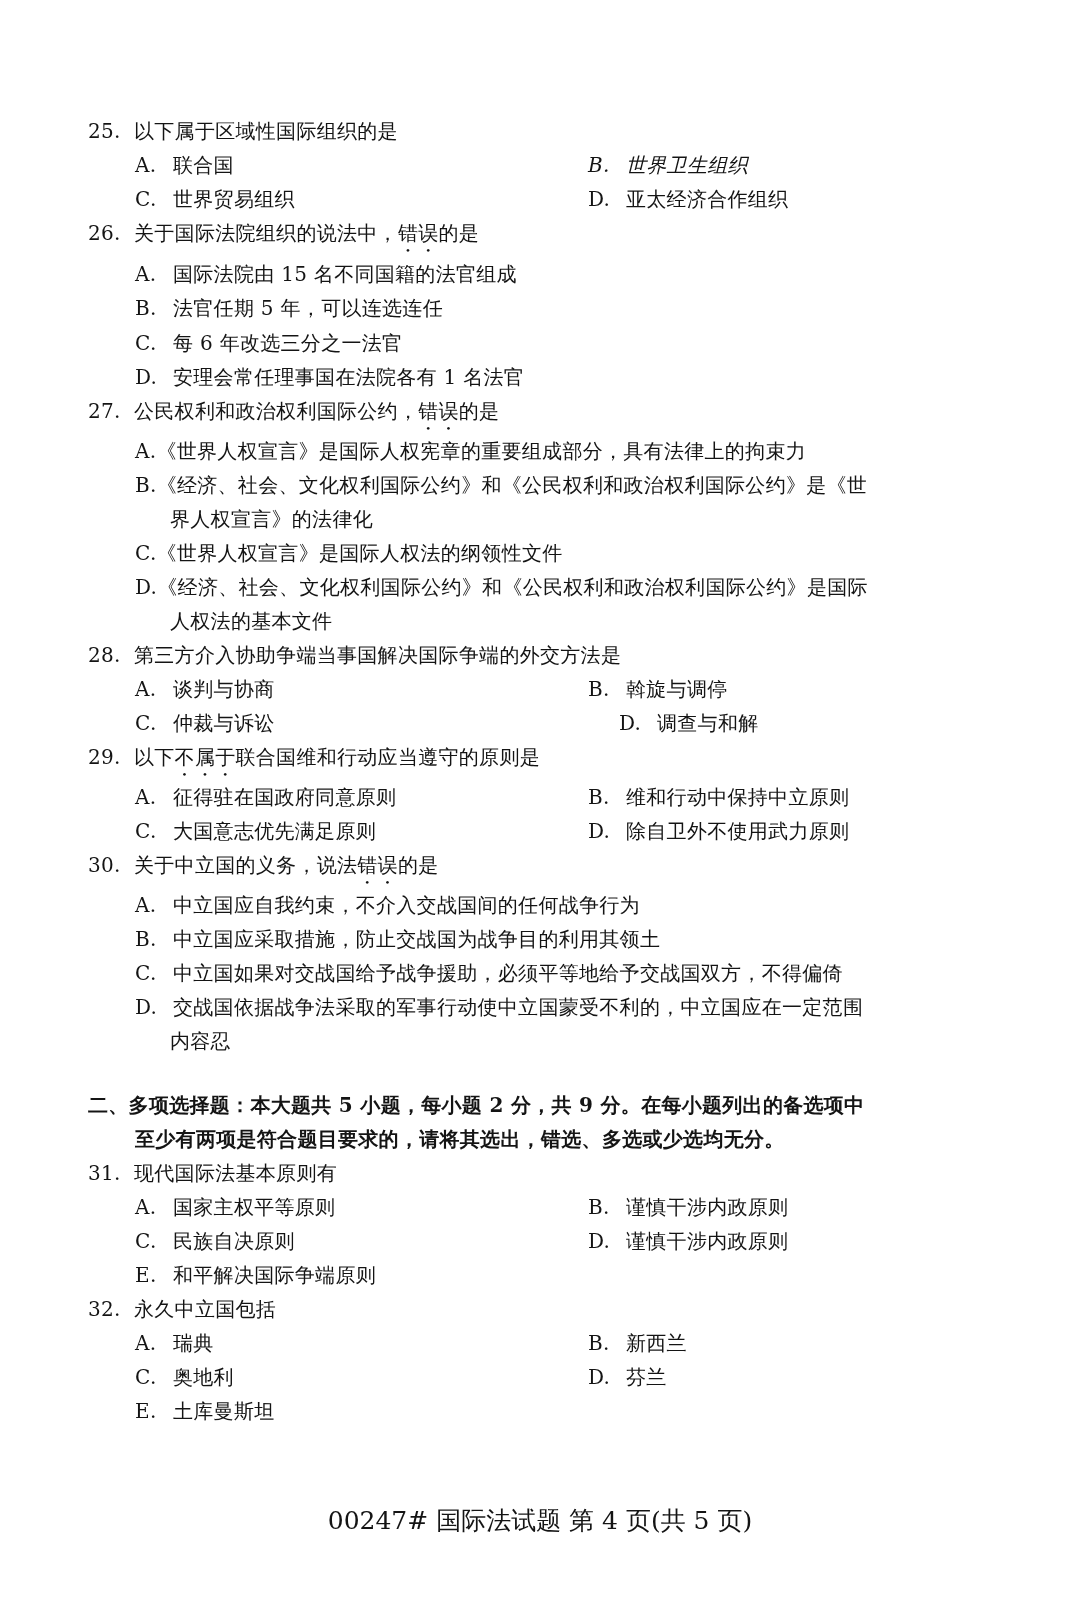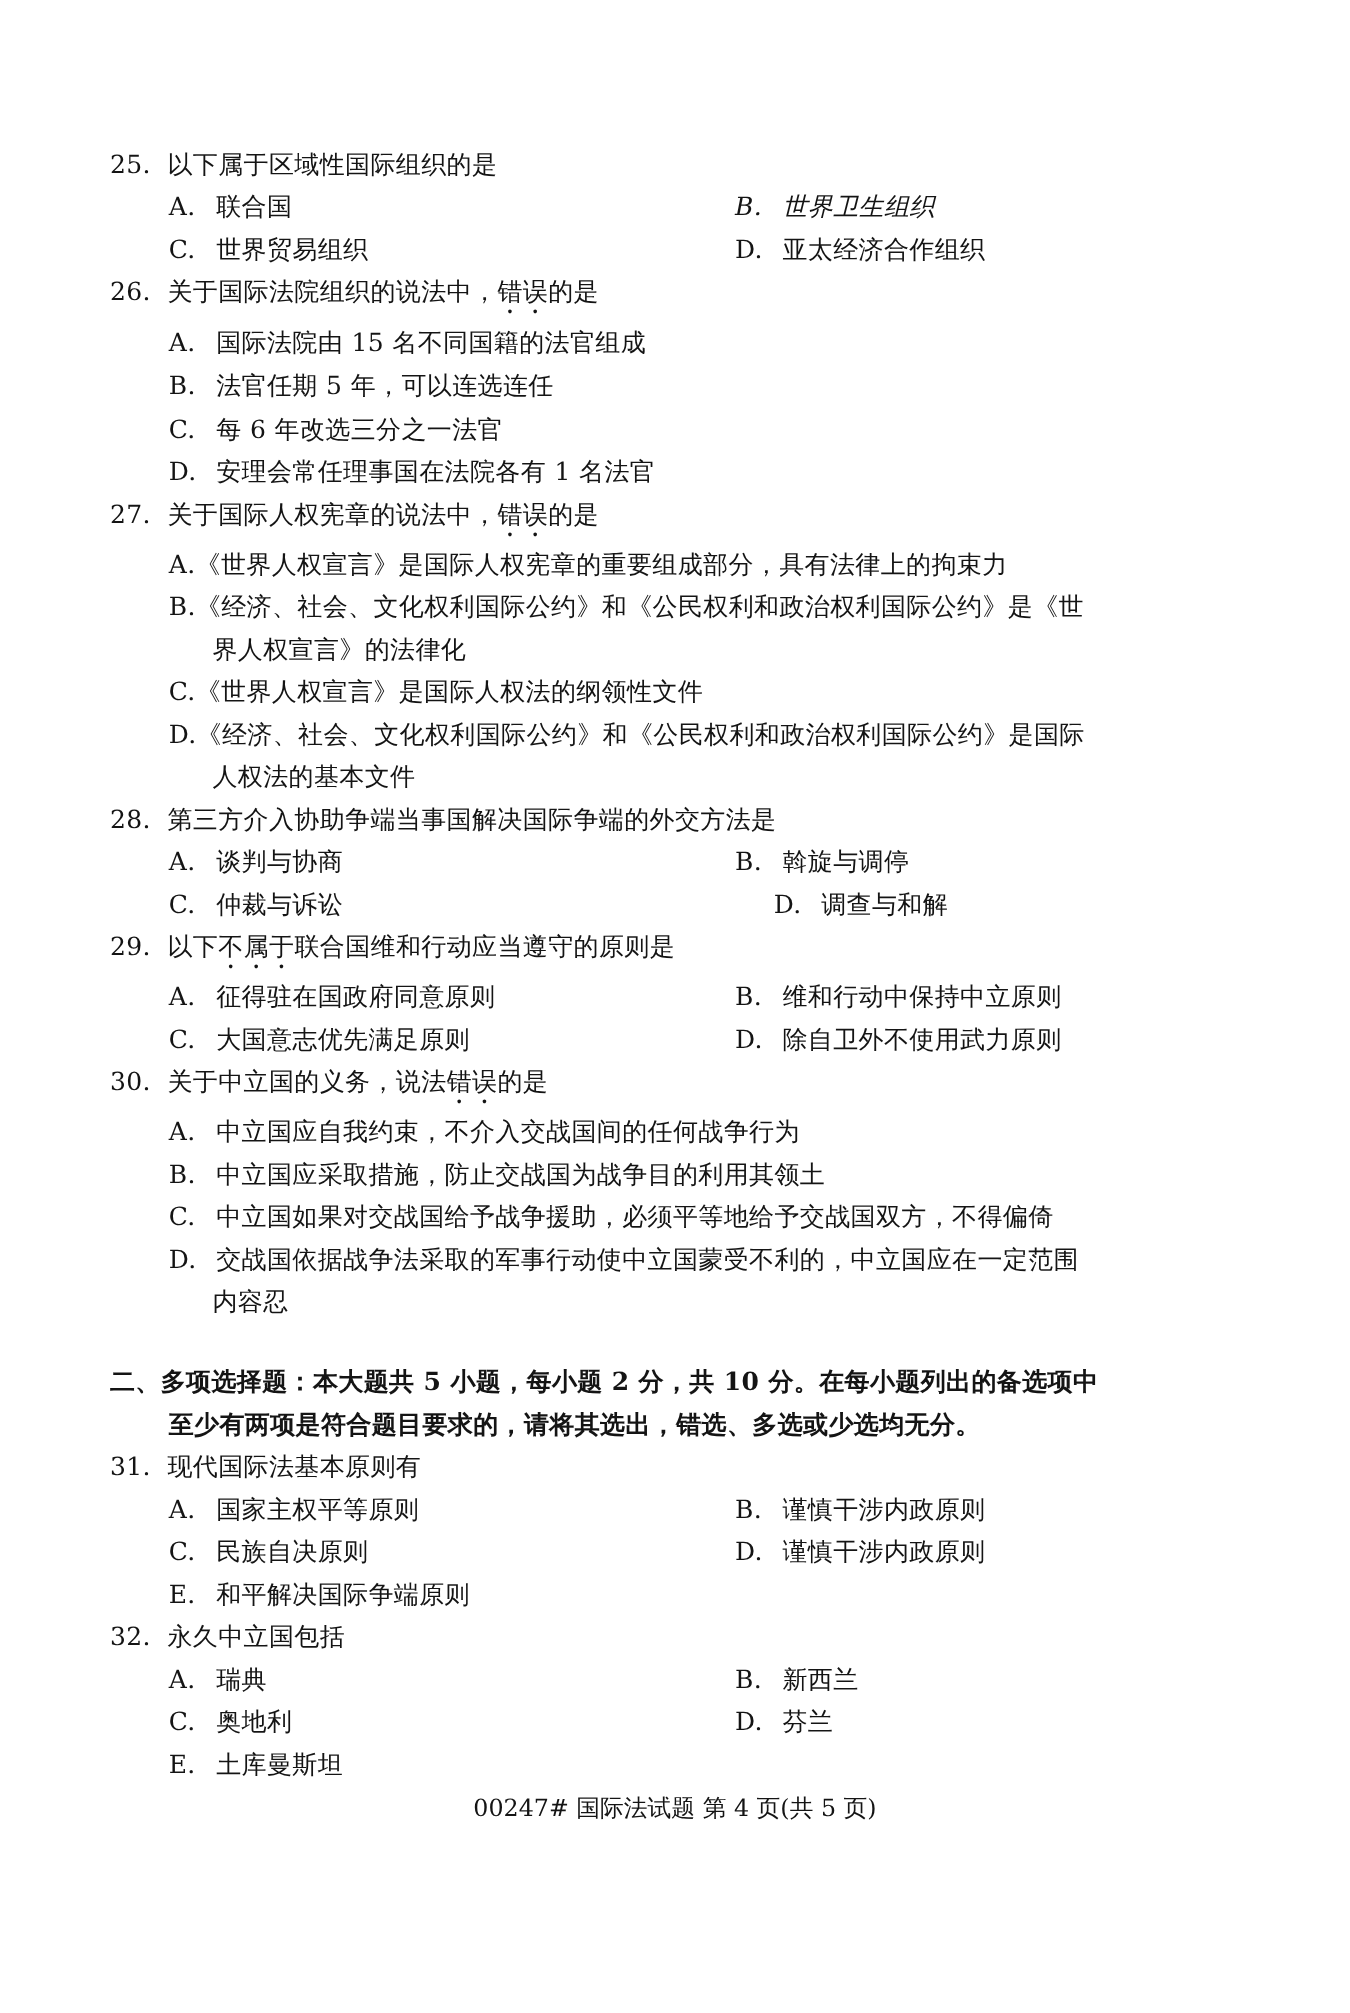--- a/index.html
+++ b/index.html
@@ -10,21 +10,21 @@
   }
   .page { position: absolute; left: 0; top: 0; width: 1080px; height: 1610px; }
   .line {
     position: absolute; font-size: 20px; line-height: 26px; white-space: nowrap;
     letter-spacing: 0.3px;
   }
   .qnum { display: inline-block; width: 46px; }
   .opt-letter { display: inline-block; width: 38px; }
   .emph { text-emphasis: dot; -webkit-text-emphasis: dot; text-emphasis-position: under; -webkit-text-emphasis-position: under; }
   .section { font-weight: bold; }
-  .footer { position: absolute; top: 1434px; left: 0; width: 1080px; text-align: center; font-size: 19px; }
+  .footer { position: absolute; top: 1504px; left: 0; width: 1080px; text-align: center; font-size: 25px; }
 </style>
 </head>
 <body>
 
 <div class="page">
 
   <div class="line" style="top:118px;left:88px;">
     <span class="qnum">25.</span><span>以下属于区域性国际组织的是</span>
   </div>
   <div class="line" style="top:152px;left:135px;">
@@ -50,21 +50,21 @@
     <span class="opt-letter">B.</span><span>法官任期 5 年，可以连选连任</span>
   </div>
   <div class="line" style="top:330px;left:135px;">
     <span class="opt-letter">C.</span><span>每 6 年改选三分之一法官</span>
   </div>
   <div class="line" style="top:364px;left:135px;">
     <span class="opt-letter">D.</span><span>安理会常任理事国在法院各有 1 名法官</span>
   </div>
 
   <div class="line" style="top:398px;left:88px;">
-    <span class="qnum">27.</span><span>关于国际人权宪章的说法中，</span><span class="emph">错误</span><span>的是</span>
+    <span class="qnum">27.</span><span>公民权利和政治权利国际公约，</span><span class="emph">错误</span><span>的是</span>
   </div>
   <div class="line" style="top:438px;left:135px;">
     <span>A.</span><span>《世界人权宣言》是国际人权宪章的重要组成部分，具有法律上的拘束力</span>
   </div>
   <div class="line" style="top:472px;left:135px;">
     <span>B.</span><span>《经济、社会、文化权利国际公约》和《公民权利和政治权利国际公约》是《世</span>
   </div>
   <div class="line" style="top:506px;left:170px;">
     <span>界人权宣言》的法律化</span>
   </div>
@@ -122,21 +122,21 @@
   <div class="line" style="top:926px;left:135px;">
     <span class="opt-letter">B.</span><span>中立国应采取措施，防止交战国为战争目的利用其领土</span>
   </div>
   <div class="line" style="top:994px;left:135px;">
     <span class="opt-letter">D.</span><span>交战国依据战争法采取的军事行动使中立国蒙受不利的，中立国应在一定范围</span>
   </div>
   <div class="line" style="top:1028px;left:170px;">
     <span>内容忍</span>
   </div>
 
-  <div class="line section" style="top:1092px;left:88px;">二、多项选择题：本大题共 5 小题，每小题 2 分，共 10 分。在每小题列出的备选项中</div>
+  <div class="line section" style="top:1092px;left:88px;">二、多项选择题：本大题共 5 小题，每小题 2 分，共 9 分。在每小题列出的备选项中</div>
   <div class="line section" style="top:1126px;left:135px;">至少有两项是符合题目要求的，请将其选出，错选、多选或少选均无分。</div>
 
   <div class="line" style="top:1160px;left:88px;">
     <span class="qnum">31.</span><span>现代国际法基本原则有</span>
   </div>
   <div class="line" style="top:1194px;left:135px;">
     <span class="opt-letter">A.</span><span>国家主权平等原则</span>
   </div>
   <div class="line" style="top:1194px;left:588px;">
     <span class="opt-letter">B.</span><span>谨慎干涉内政原则</span>

